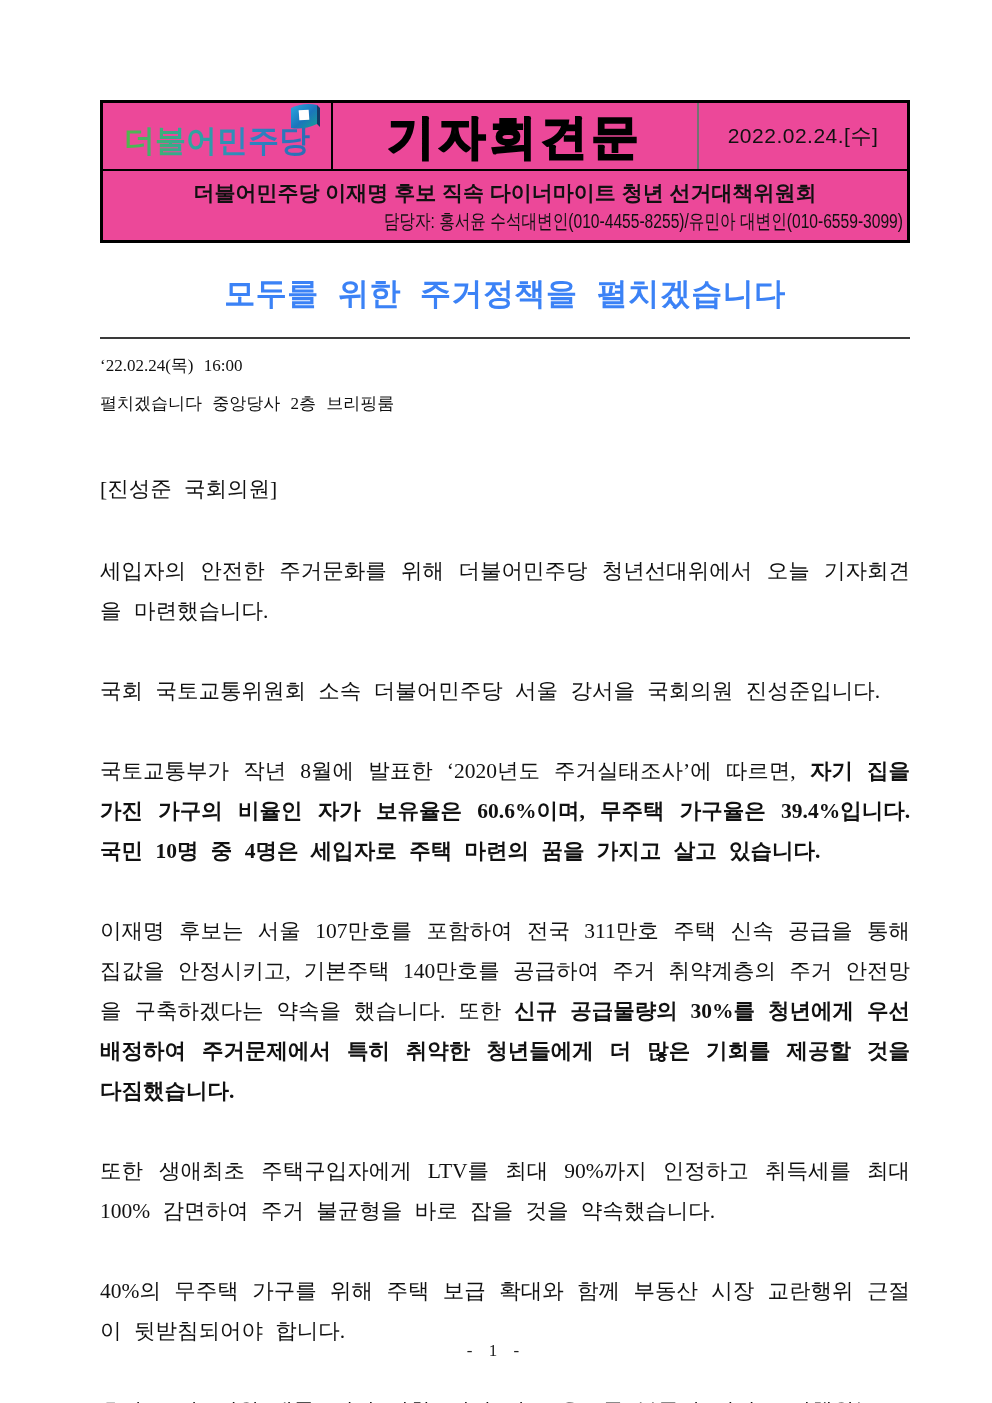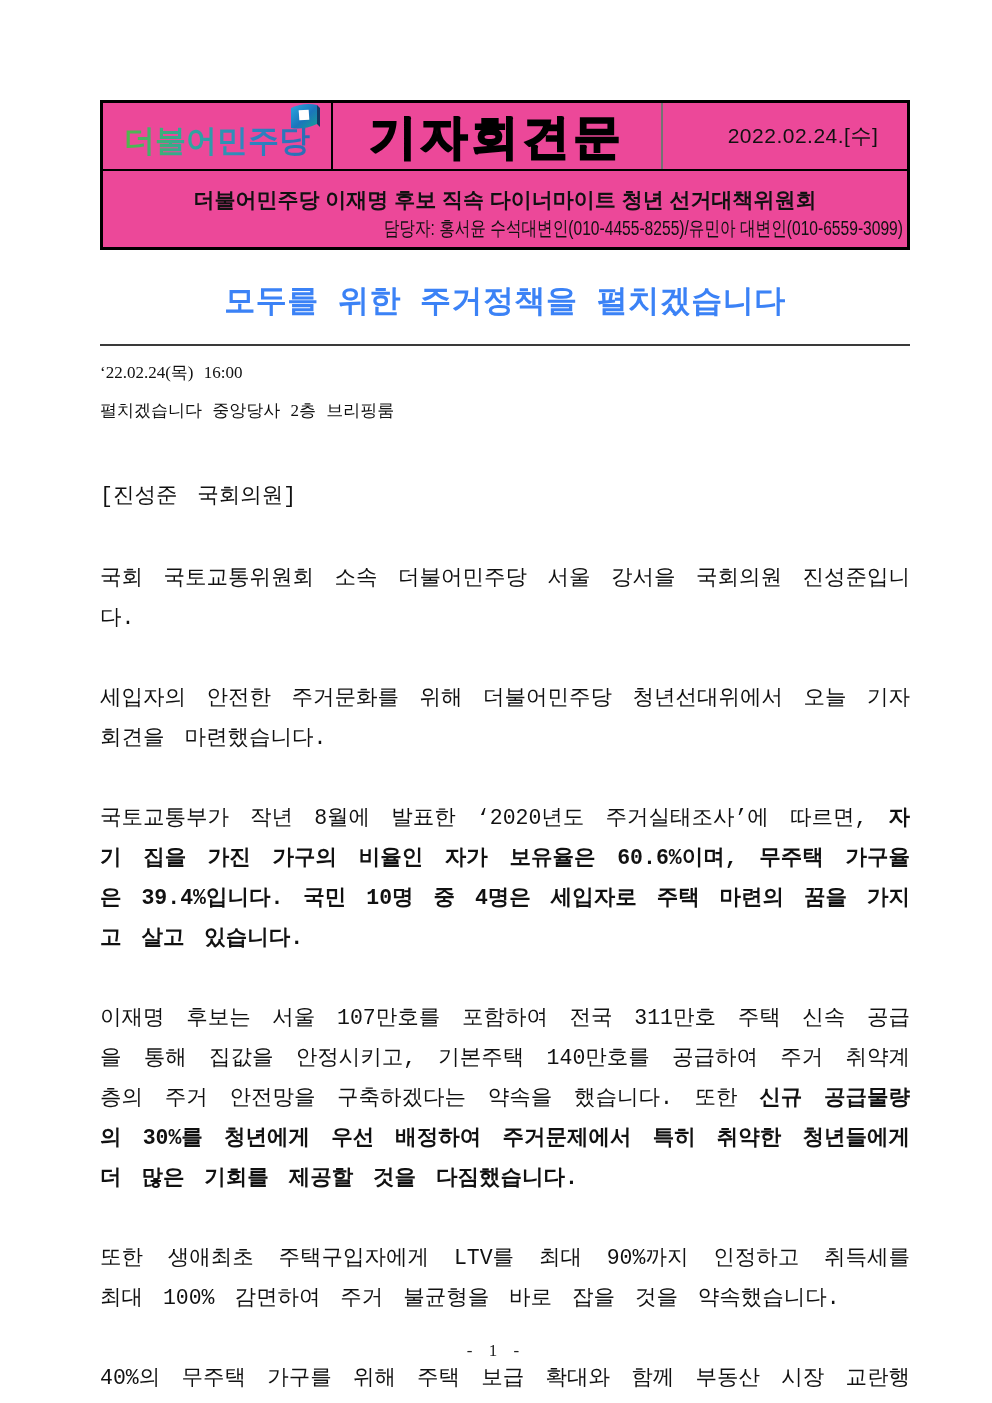--- a/index.html
+++ b/index.html
@@ -58,24 +58,23 @@
     letter-spacing:4px;
     -webkit-text-stroke:2px #000;
     line-height:1;
   }
   .date-cell{
     width:208px;
     display:flex;align-items:center;justify-content:center;
     font-family:"Liberation Sans","DejaVu Sans",sans-serif;
     font-size:21px;
     letter-spacing:0.5px;
-    padding-left:36px;
   }
   .header-row2{
-    padding:14px 4px 6px 4px;
+    padding:7px 4px 6px 4px;
   }
   .committee-line{
     text-align:center;
     font-family:"Liberation Sans","DejaVu Sans",sans-serif;
     font-weight:bold;
     font-size:21px;
     line-height:30px;
   }
   .contact-line{
     text-align:right;
@@ -114,21 +113,21 @@
   }
 
   
   .body-text{
     margin-top:46px;
     font-size:21.5px;
     line-height:40px;
     text-align:justify;
     word-spacing:7px;
   }
-  .body-text p{margin:0 0 40px 0;font-family:Liberation Mono, monospace;}
+  .body-text p{margin:0 0 40px 0;}
   .speaker{margin-bottom:42px !important;}
   .body-text p:last-child{margin-bottom:0;}
   b{font-weight:bold;}
 
   
   .page-footer{
     position:absolute;left:0;right:0;bottom:42px;
     text-align:center;
     font-size:17px;
     letter-spacing:6px;
@@ -177,22 +176,22 @@
   <div class="headline" id="headline" style="color: #3b82f6;">모두를 위한 주거정책을 펼치겠습니다</div>
   <hr class="headline-rule">
 
   <div class="meta">
     <div>‘22.02.24(목) 16:00</div>
     <div>펼치겠습니다 중앙당사 2층 브리핑룸</div>
   </div>
 
   <div class="body-text">
     <p class="speaker">[진성준 국회의원]</p>
+    <p>세입자의 안전한 주거문화를 위해 더불어민주당 청년선대위에서 오늘 기자회견을 마련했습니다.</p>
     <p>국회 국토교통위원회 소속 더불어민주당 서울 강서을 국회의원 진성준입니다.</p>
-    <p>세입자의 안전한 주거문화를 위해 더불어민주당 청년선대위에서 오늘 기자회견을 마련했습니다.</p>
     <p><span>국토교통부가 작년 8월에 발표한 ‘2020년도 주거실태조사’에 따르면, </span><b>자기 집을 가진 가구의 비율인 자가 보유율은 60.6%이며, 무주택 가구율은 39.4%입니다. 국민 10명 중 4명은 세입자로 주택 마련의 꿈을 가지고 살고 있습니다.</b></p>
     <p><span>이재명 후보는 서울 107만호를 포함하여 전국 311만호 주택 신속 공급을 통해 집값을 안정시키고, 기본주택 140만호를 공급하여 주거 취약계층의 주거 안전망을 구축하겠다는 약속을 했습니다. 또한 </span><b>신규 공급물량의 30%를 청년에게 우선 배정하여 주거문제에서 특히 취약한 청년들에게 더 많은 기회를 제공할 것을 다짐했습니다.</b></p>
     <p>또한 생애최초 주택구입자에게 LTV를 최대 90%까지 인정하고 취득세를 최대 100% 감면하여 주거 불균형을 바로 잡을 것을 약속했습니다.</p>
     <p>40%의 무주택 가구를 위해 주택 보급 확대와 함께 부동산 시장 교란행위 근절이 뒷받침되어야 합니다.</p>
     <p>호가 조작, 허위 매물, 집값 담합, 거짓 정보 유포등 부동산 시장 교란행위는</p>
   </div>
 
 </div>
 
 <div class="page-footer">- 1 -</div>

